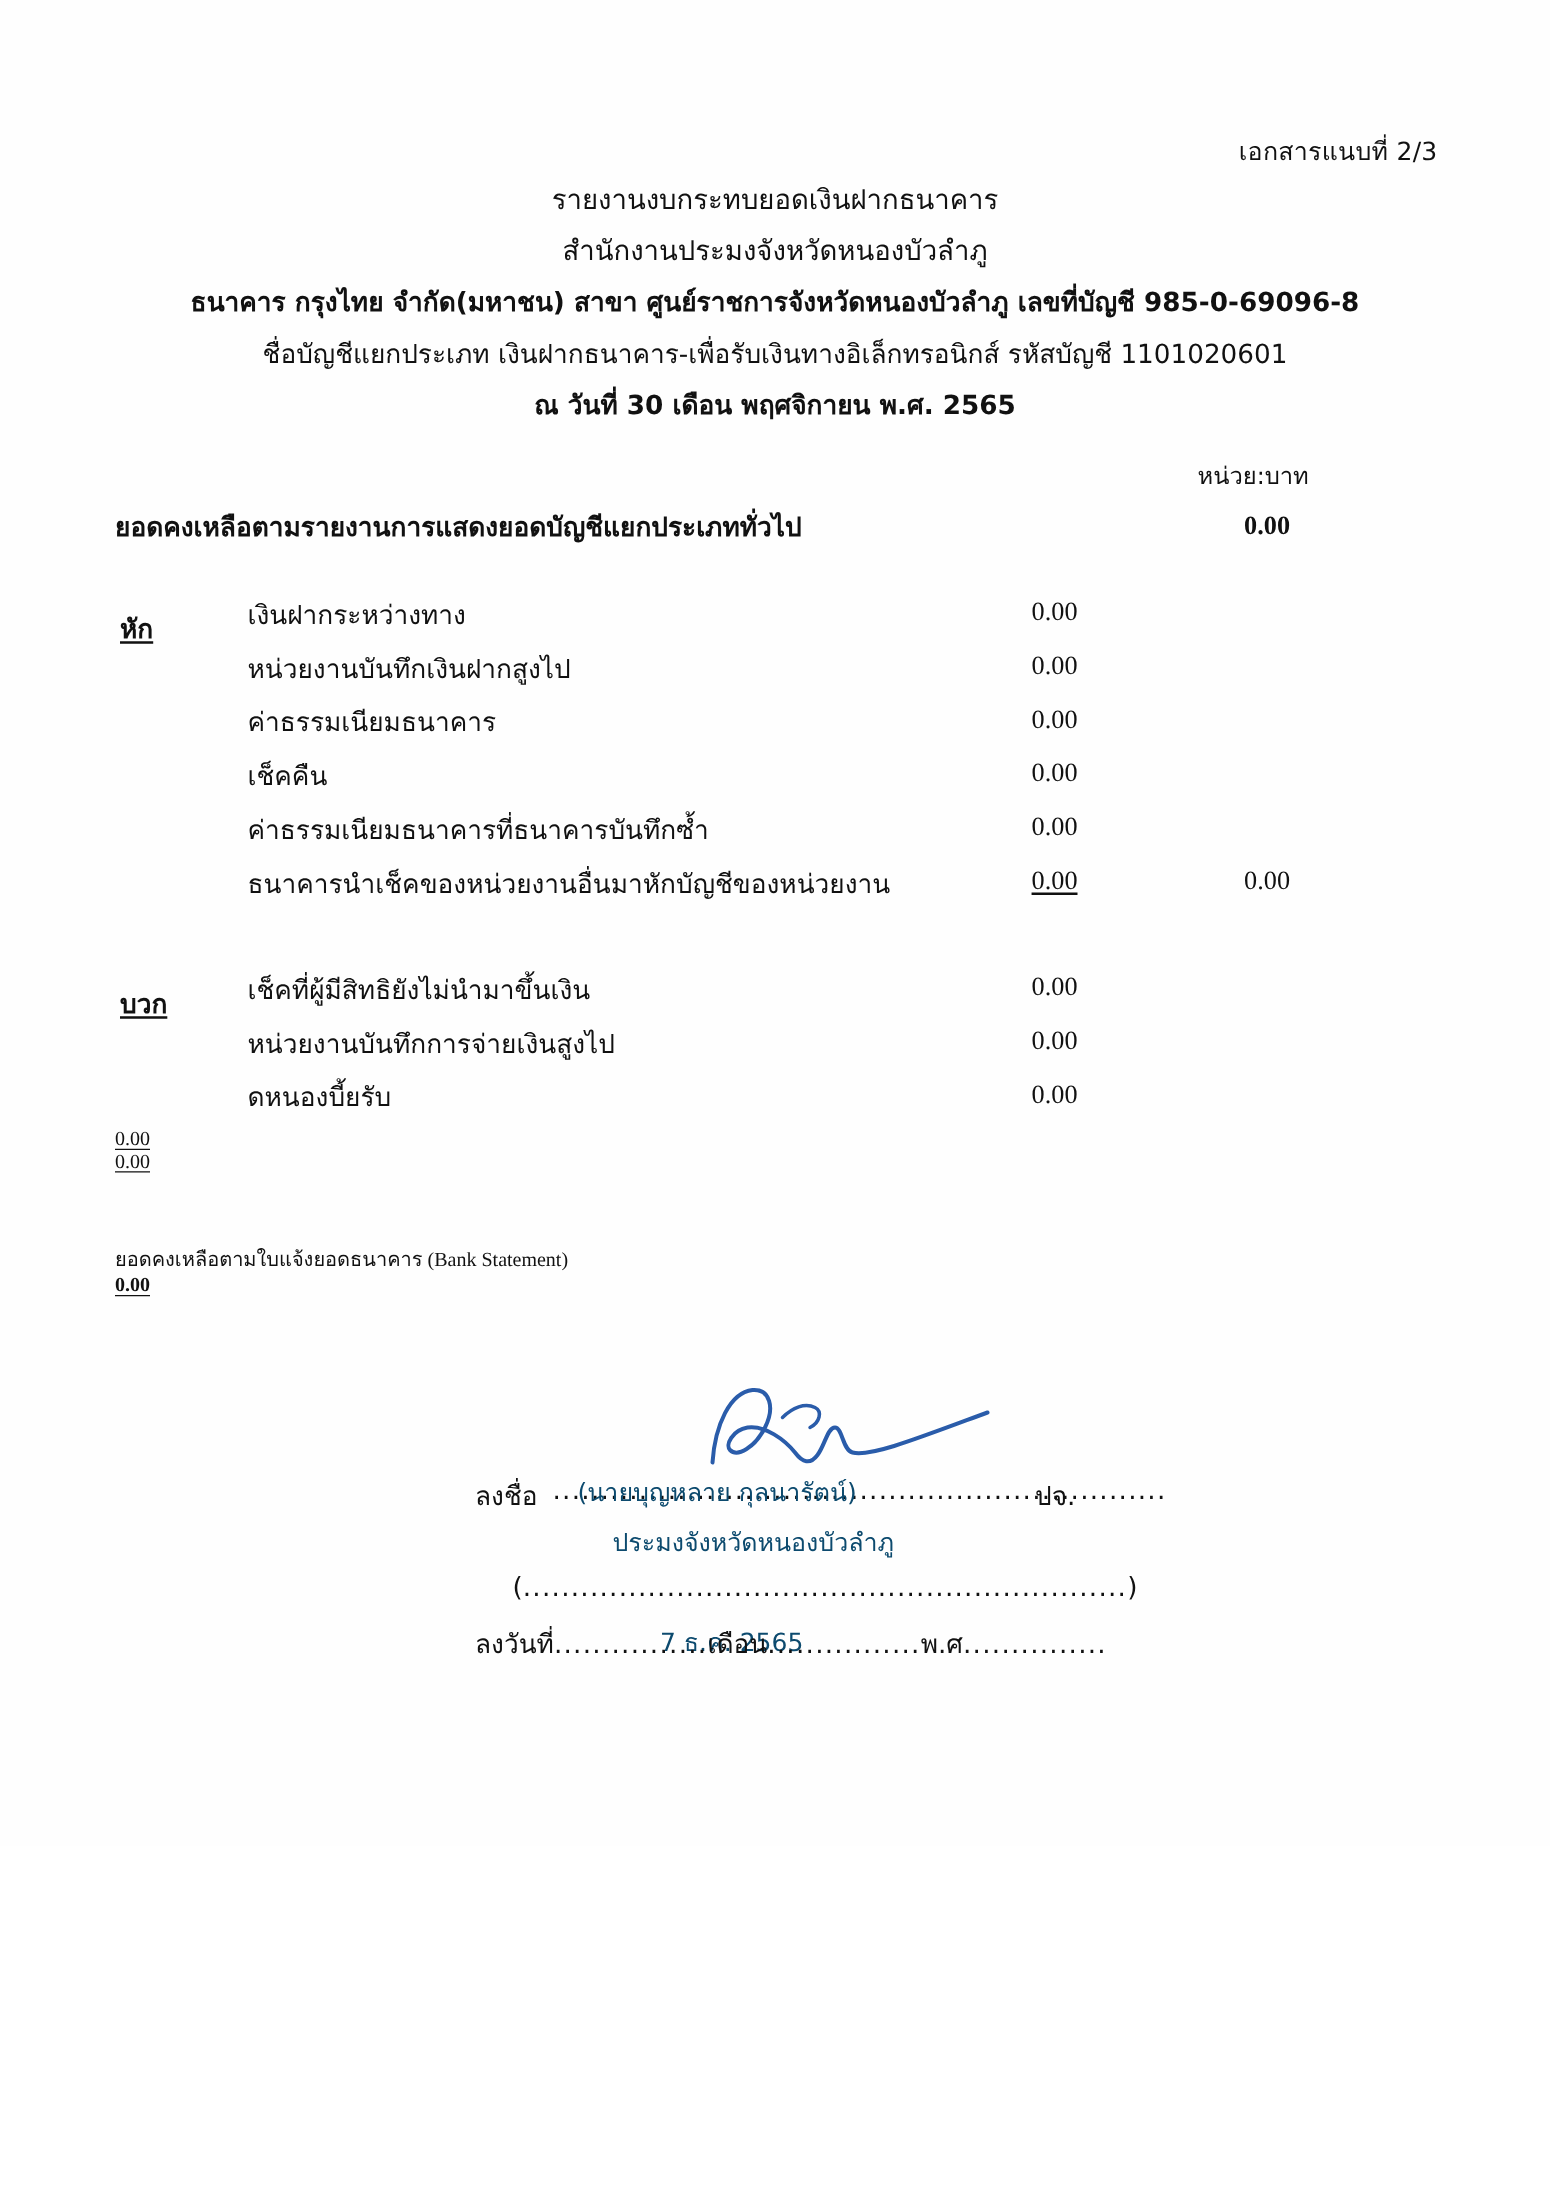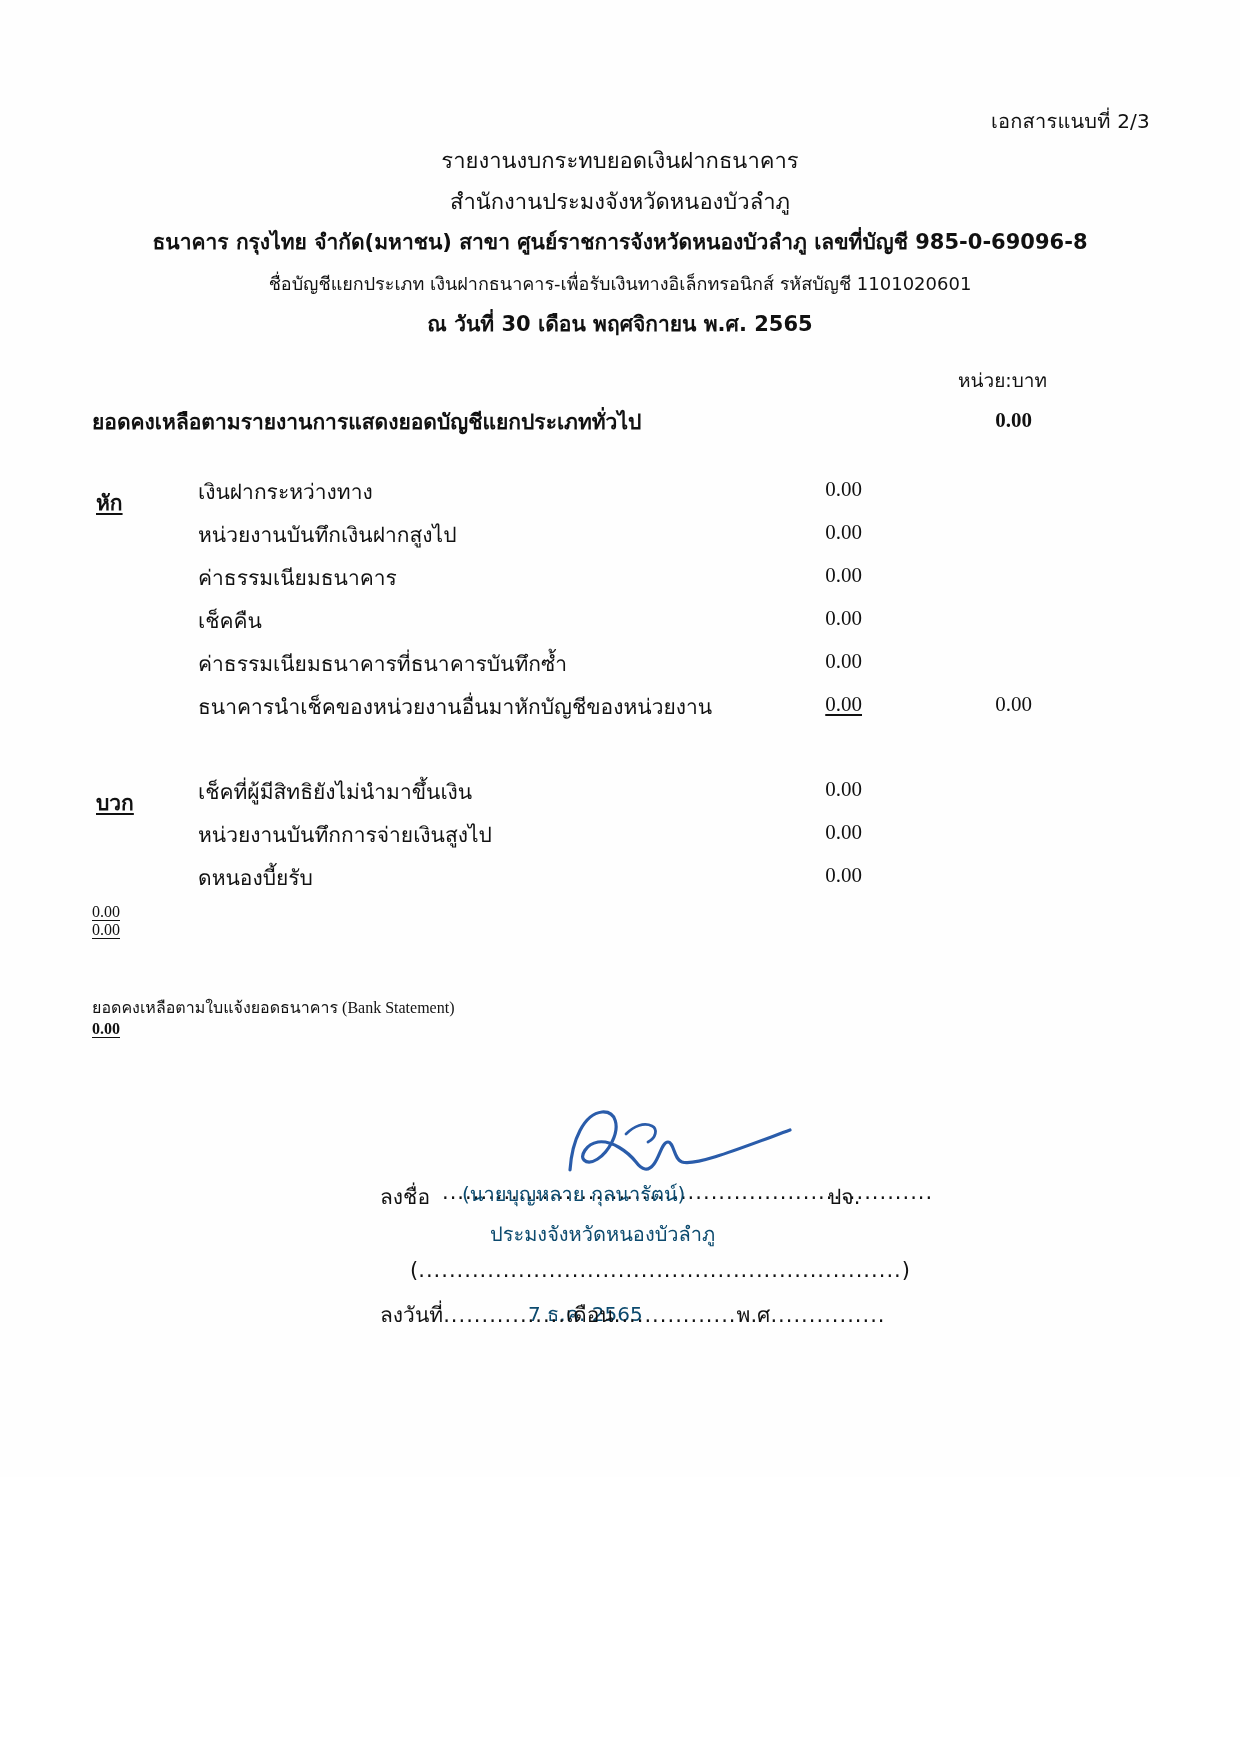--- a/index.html
+++ b/index.html
@@ -44,21 +44,21 @@
   }
   .title-line {
     font-family: "DejaVu Sans", "Liberation Sans", sans-serif;
     font-size: 22px;
     line-height: 41px;
     white-space: nowrap;
   }
   .title-line.l1 { font-size: 22px; }
   .title-line.l2 { font-size: 22px; }
   .title-line.l3 { font-size: 21px; font-weight: 600; }
-  .title-line.l4 { font-size: 18px; }
+  .title-line.l4 { font-size: 21px; }
   .title-line.l5 { font-size: 21px; font-weight: 700; }
 
   .unit {
     position: absolute;
     top: 365px;
     right: 193px;
     font-family: "DejaVu Sans", "Liberation Sans", sans-serif;
     font-size: 19px;
     white-space: nowrap;
   }

